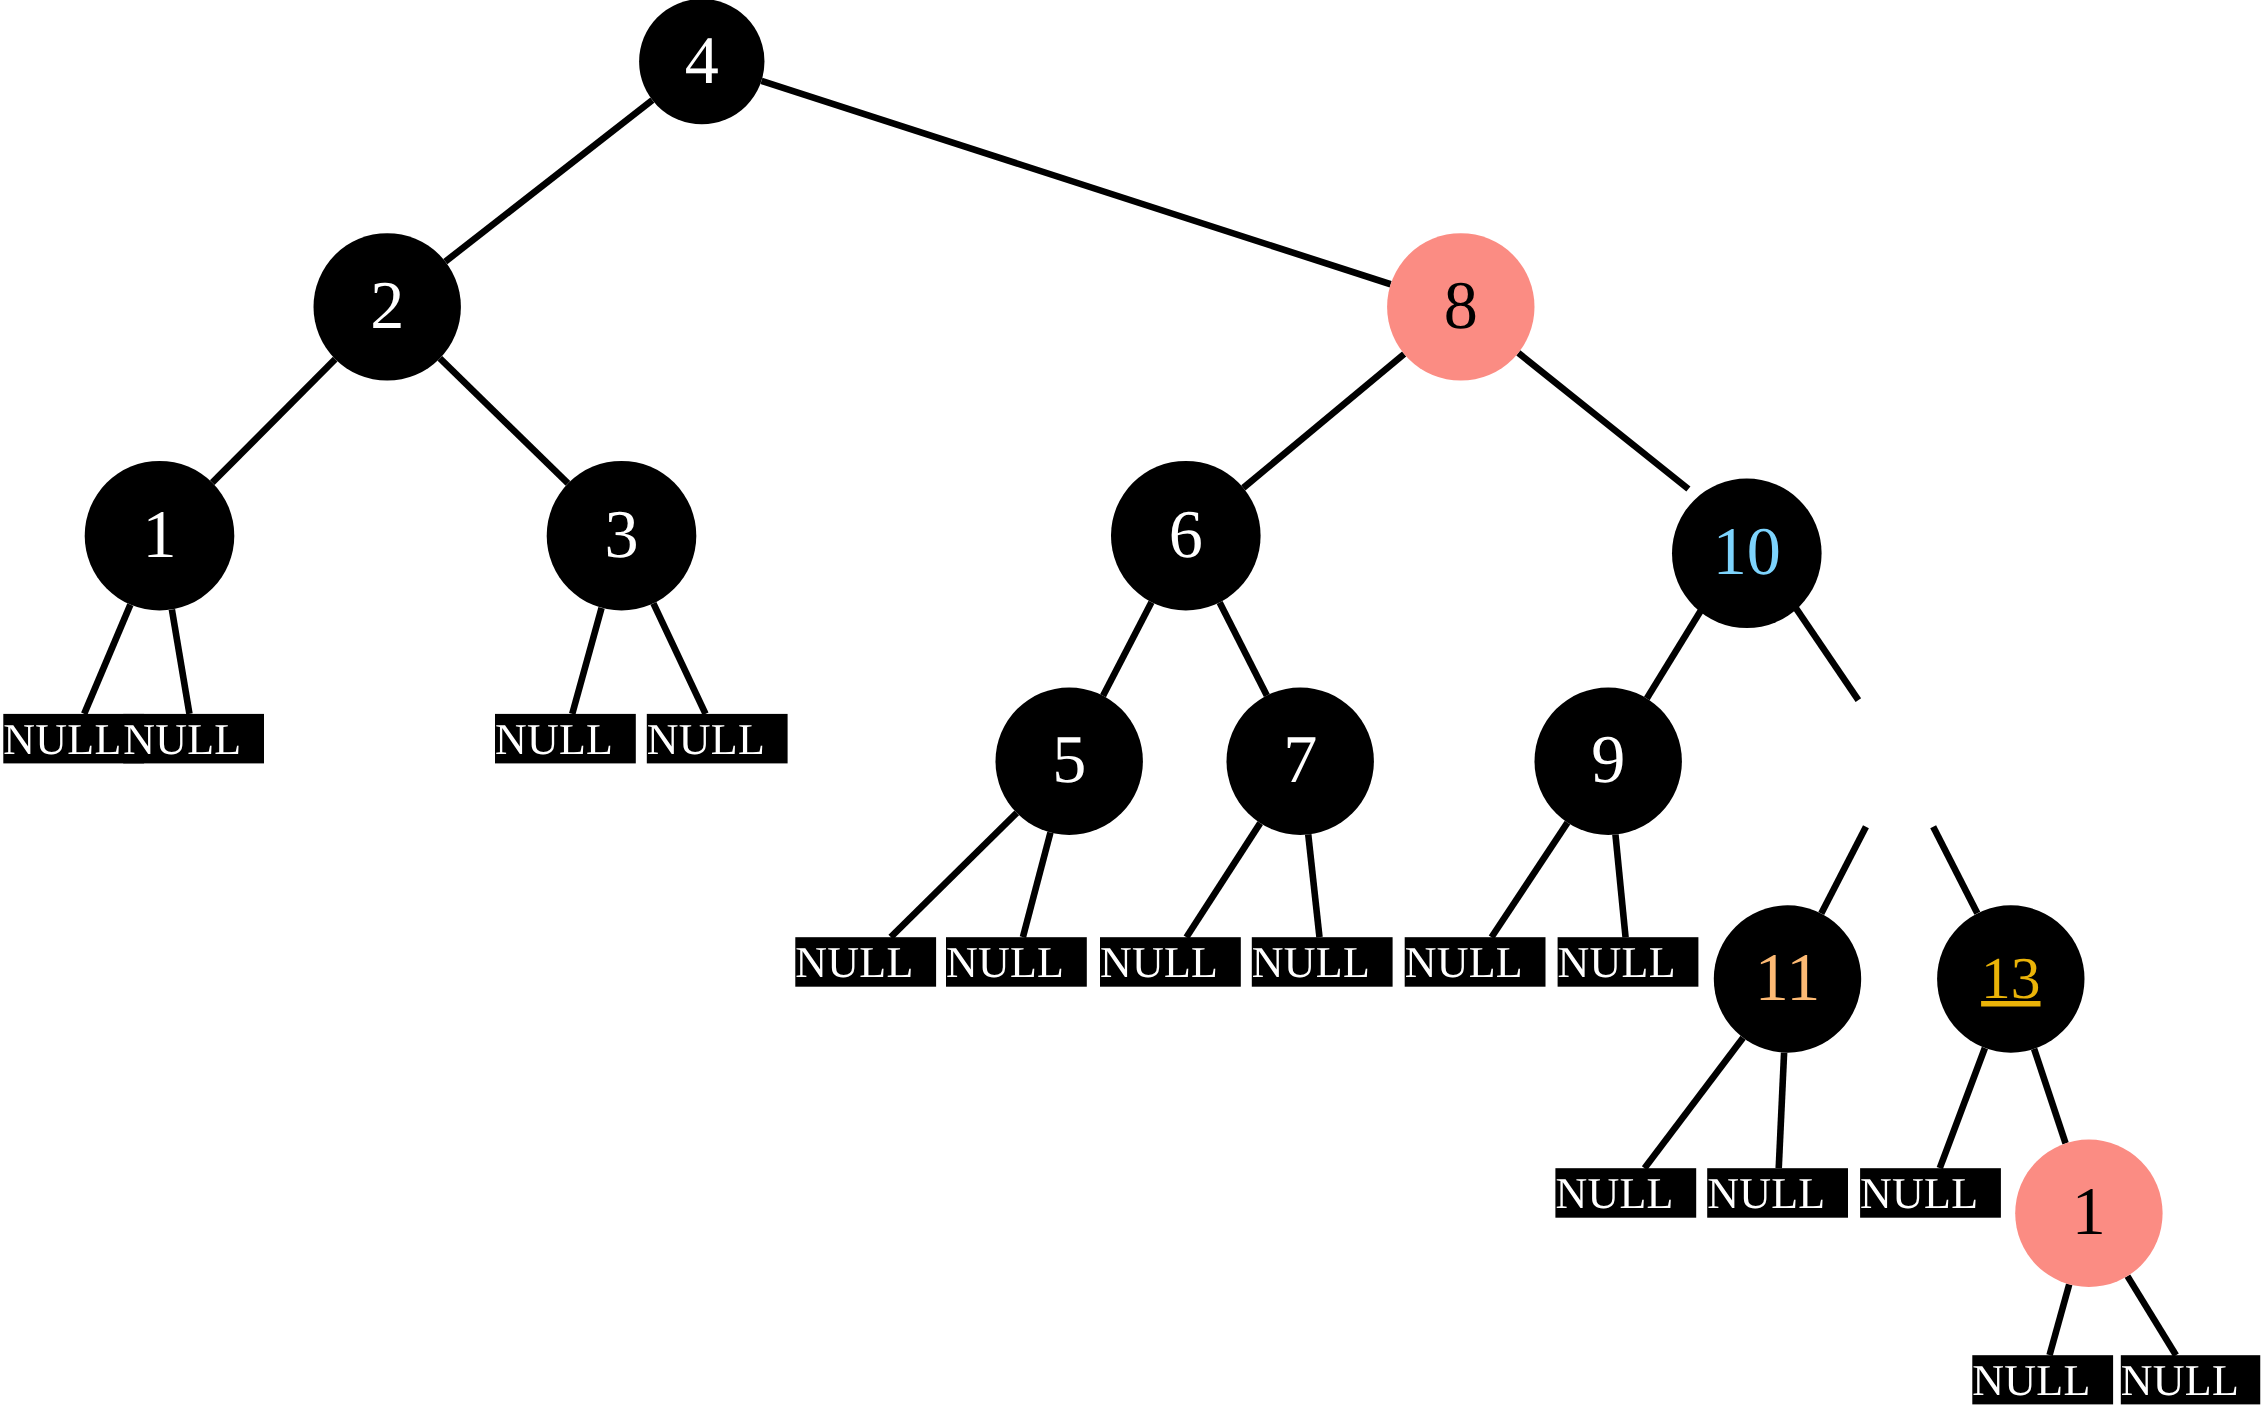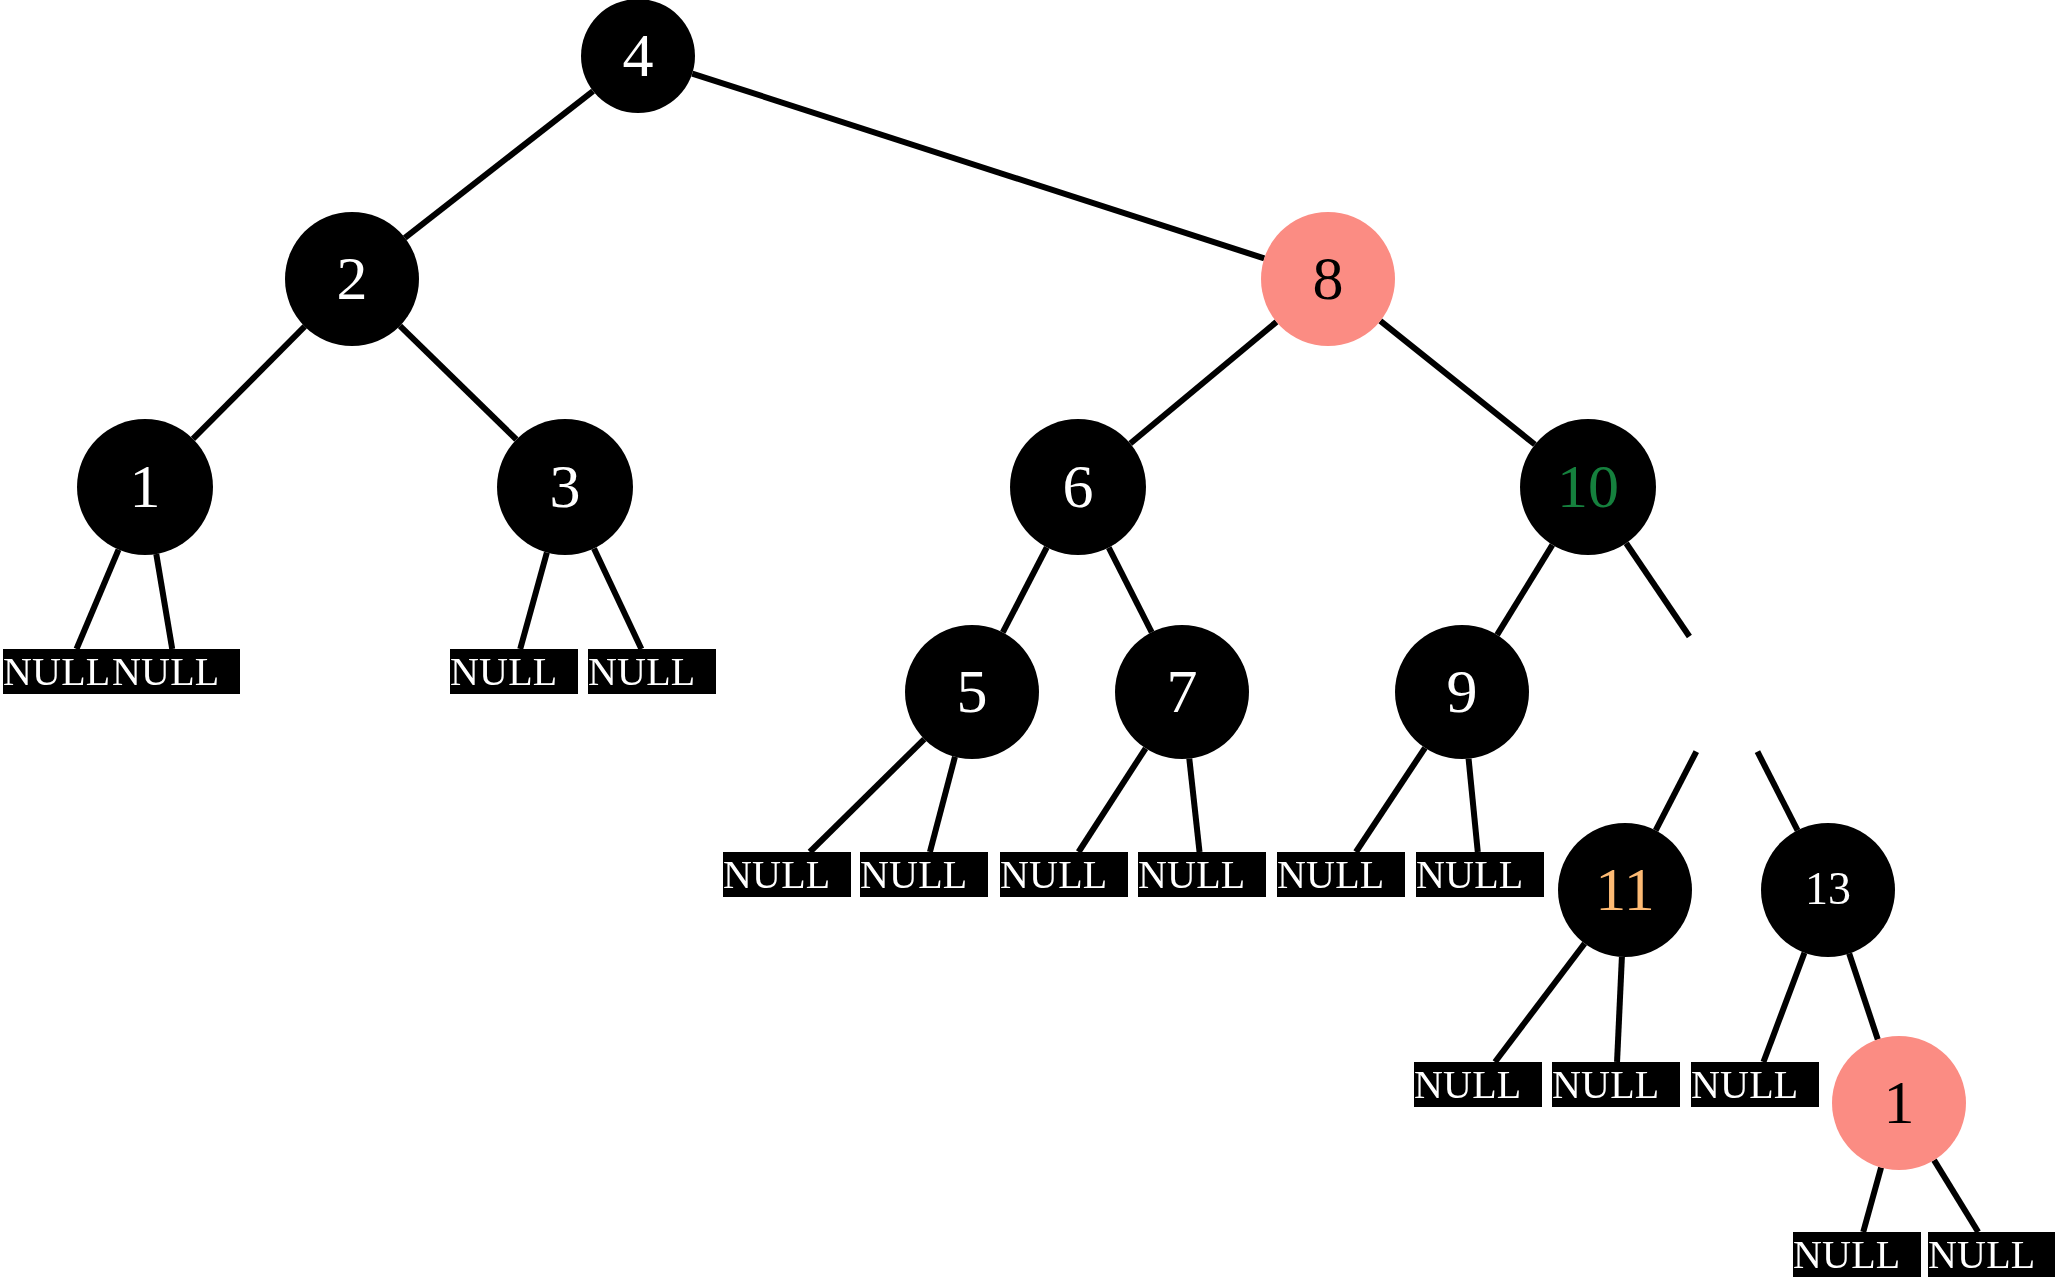--- a/index.html
+++ b/index.html
@@ -106,36 +106,36 @@
       </div>
       <div class="node" style="left: 77px; top: 419px; width: 136px; height: 136px; background: rgb(0, 0, 0); color: rgb(255, 255, 255); font-size: 62px;">
         <span class="node-label">1</span>
       </div>
       <div class="node" style="left: 497px; top: 419px; width: 136px; height: 136px; background: rgb(0, 0, 0); color: rgb(255, 255, 255); font-size: 62px;">
         <span class="node-label">3</span>
       </div>
       <div class="node" style="left: 1010px; top: 419px; width: 136px; height: 136px; background: rgb(0, 0, 0); color: rgb(255, 255, 255); font-size: 62px;">
         <span class="node-label">6</span>
       </div>
-      <div class="node" style="left: 1520px; top: 419px; width: 136px; height: 136px; background: rgb(0, 0, 0); color: #15803d; font-size: 62px;">
+      <div class="node" style="left: 1520px; top: 435px; width: 136px; height: 136px; background: rgb(0, 0, 0); color: #7dd3fc; font-size: 62px;">
         <span class="node-label">10</span>
       </div>
       <div class="node" style="left: 905px; top: 625px; width: 134px; height: 134px; background: rgb(0, 0, 0); color: rgb(255, 255, 255); font-size: 62px;">
         <span class="node-label">5</span>
       </div>
       <div class="node" style="left: 1115px; top: 625px; width: 134px; height: 134px; background: rgb(0, 0, 0); color: rgb(255, 255, 255); font-size: 62px;">
         <span class="node-label">7</span>
       </div>
       <div class="node" style="left: 1395px; top: 625px; width: 134px; height: 134px; background: rgb(0, 0, 0); color: rgb(255, 255, 255); font-size: 62px;">
         <span class="node-label">9</span>
       </div>
       <div class="node" style="left: 1558px; top: 823px; width: 134px; height: 134px; background: rgb(0, 0, 0); color: #fdba74; font-size: 62px;">
         <span class="node-label">11</span>
       </div>
-      <div class="node" style="left: 1761px; top: 823px; width: 134px; height: 134px; background: rgb(0, 0, 0); color: #ffffff; font-size: 46px;">
+      <div class="node" style="left: 1761px; top: 823px; width: 134px; height: 134px; background: rgb(0, 0, 0); color: #eab308; font-size: 54px; text-decoration: underline;">
         <span class="node-label">13</span>
       </div>
       <div class="node" style="left: 1832px; top: 1036px; width: 134px; height: 134px; background: rgb(251, 140, 131); color: rgb(0, 0, 0); font-size: 62px;">
         <span class="node-label">1</span>
       </div>
       <div class="nil" style="left: 3px; top: 649px; width: 128px; height: 45px; background: rgb(0, 0, 0); color: rgb(255, 255, 255); font-size: 40px;">
         <span class="nil-label">NULL</span>
       </div>
       <div class="nil" style="left: 112px; top: 649px; width: 128px; height: 45px; background: rgb(0, 0, 0); color: rgb(255, 255, 255); font-size: 40px;">
         <span class="nil-label">NULL</span>

